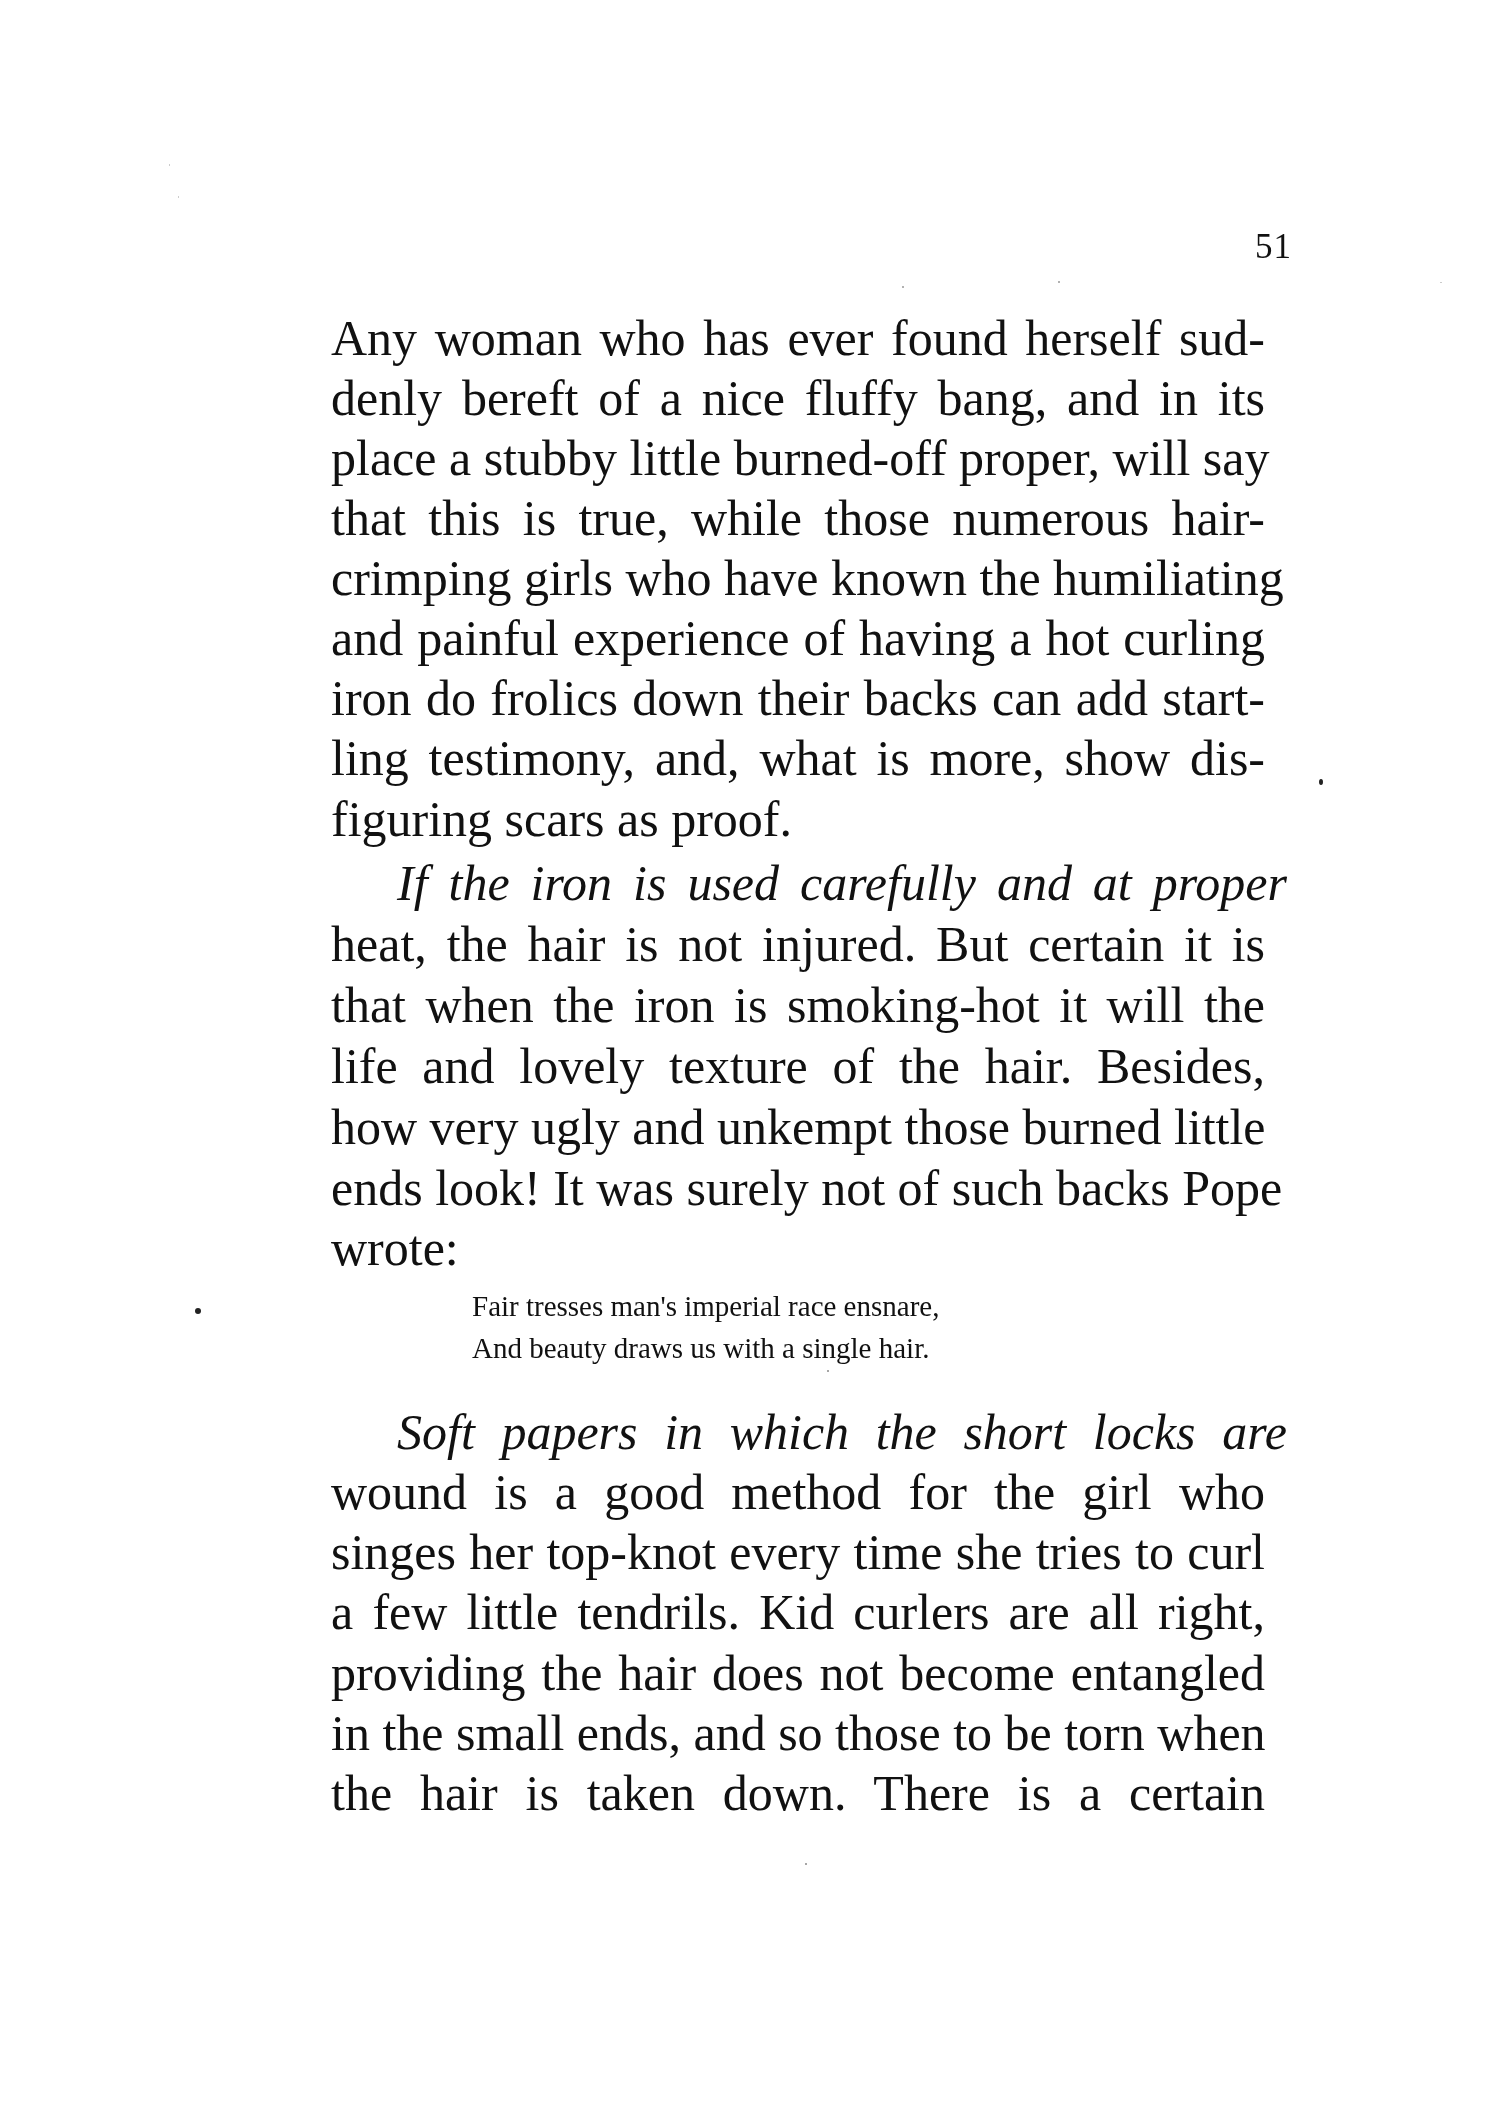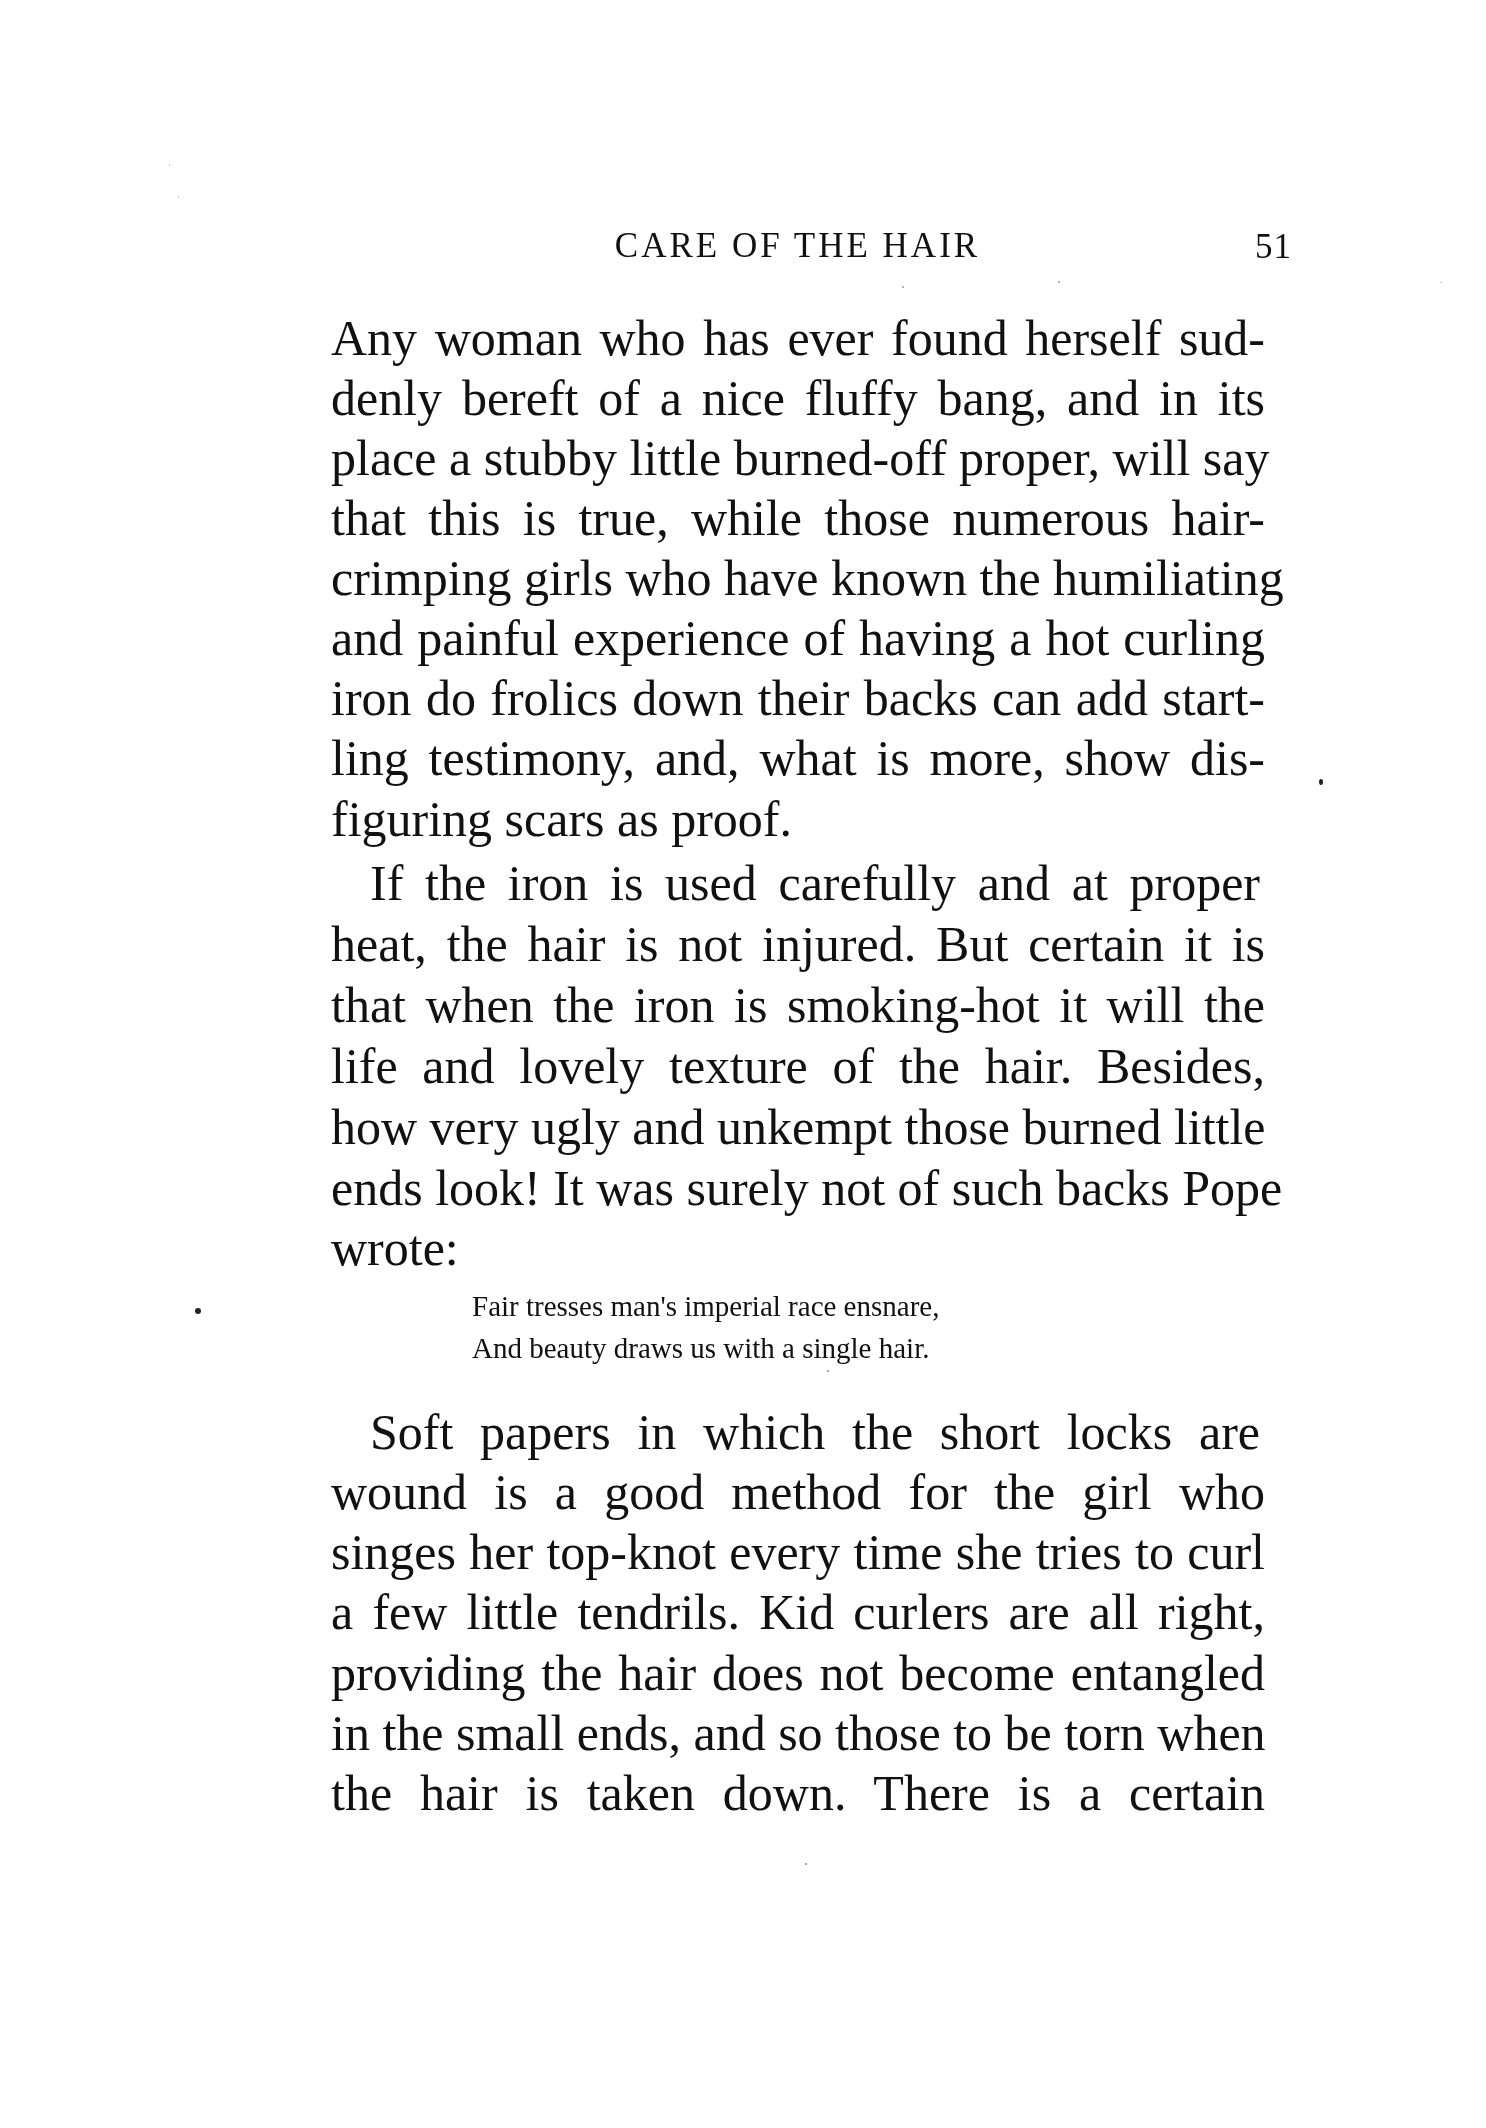--- a/index.html
+++ b/index.html
@@ -50,22 +50,23 @@
     width: 934px;
     font-size: 50px;
     line-height: 48px;
     height: 48px;
     white-space: nowrap;
     text-align: justify;
     text-align-last: justify;
     overflow: visible;
   }
   .line.indent {
-    left: 370px;
+    left: 397px;
     width: 890px;
+    font-style: italic;
   }
   .line.last {
     text-align: left;
     text-align-last: left;
   }
   .verse-line {
     position: absolute;
     left: 472px;
     font-size: 29px;
     line-height: 38px;
@@ -75,21 +76,20 @@
     position: absolute;
     background: #222222;
     border-radius: 50%;
   }
 </style>
 </head>
 <body>
 
 <div class="page">
 
-  <div class="running-head">CARE OF THE HAIR</div>
   <div class="page-number">51</div>
 
   <div>
     <div class="line" style="top:314px">Any woman who has ever found herself sud-</div>
     <div class="line" style="top:374px">denly bereft of a nice fluffy bang, and in its</div>
     <div class="line" style="top:434px">place a stubby little burned-off proper, will say</div>
     <div class="line" style="top:494px">that this is true, while those numerous hair-</div>
     <div class="line" style="top:554px">crimping girls who have known the humiliating</div>
     <div class="line" style="top:614px">and painful experience of having a hot curling</div>
     <div class="line" style="top:674px">iron do frolics down their backs can add start-</div>

